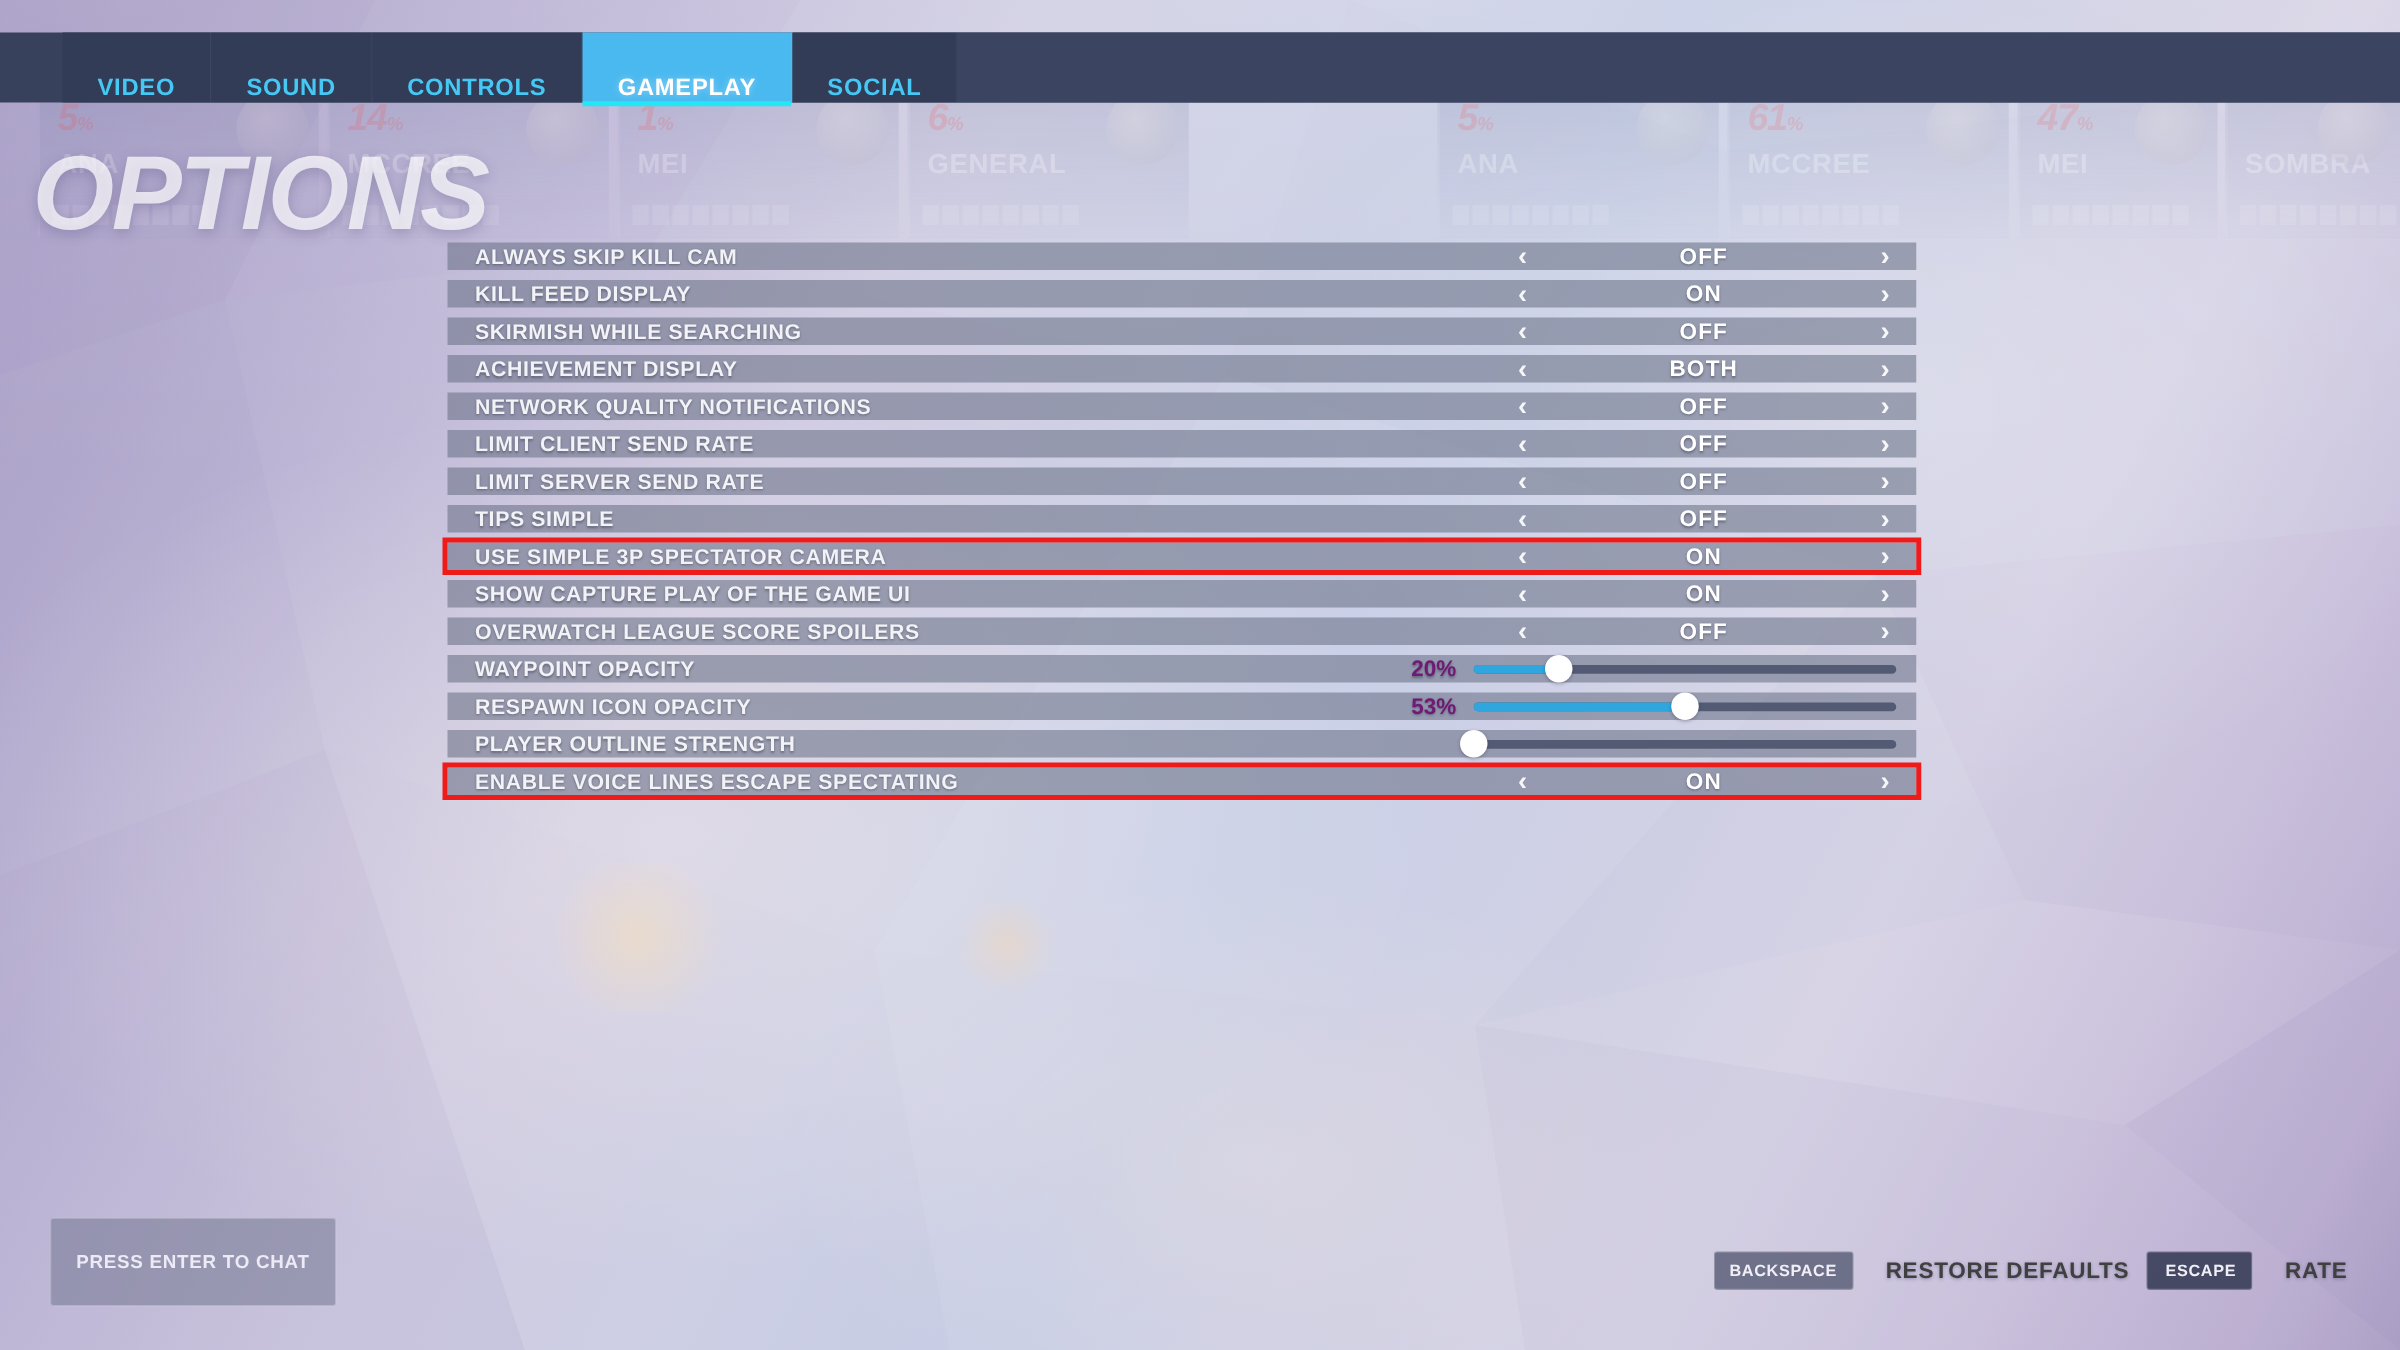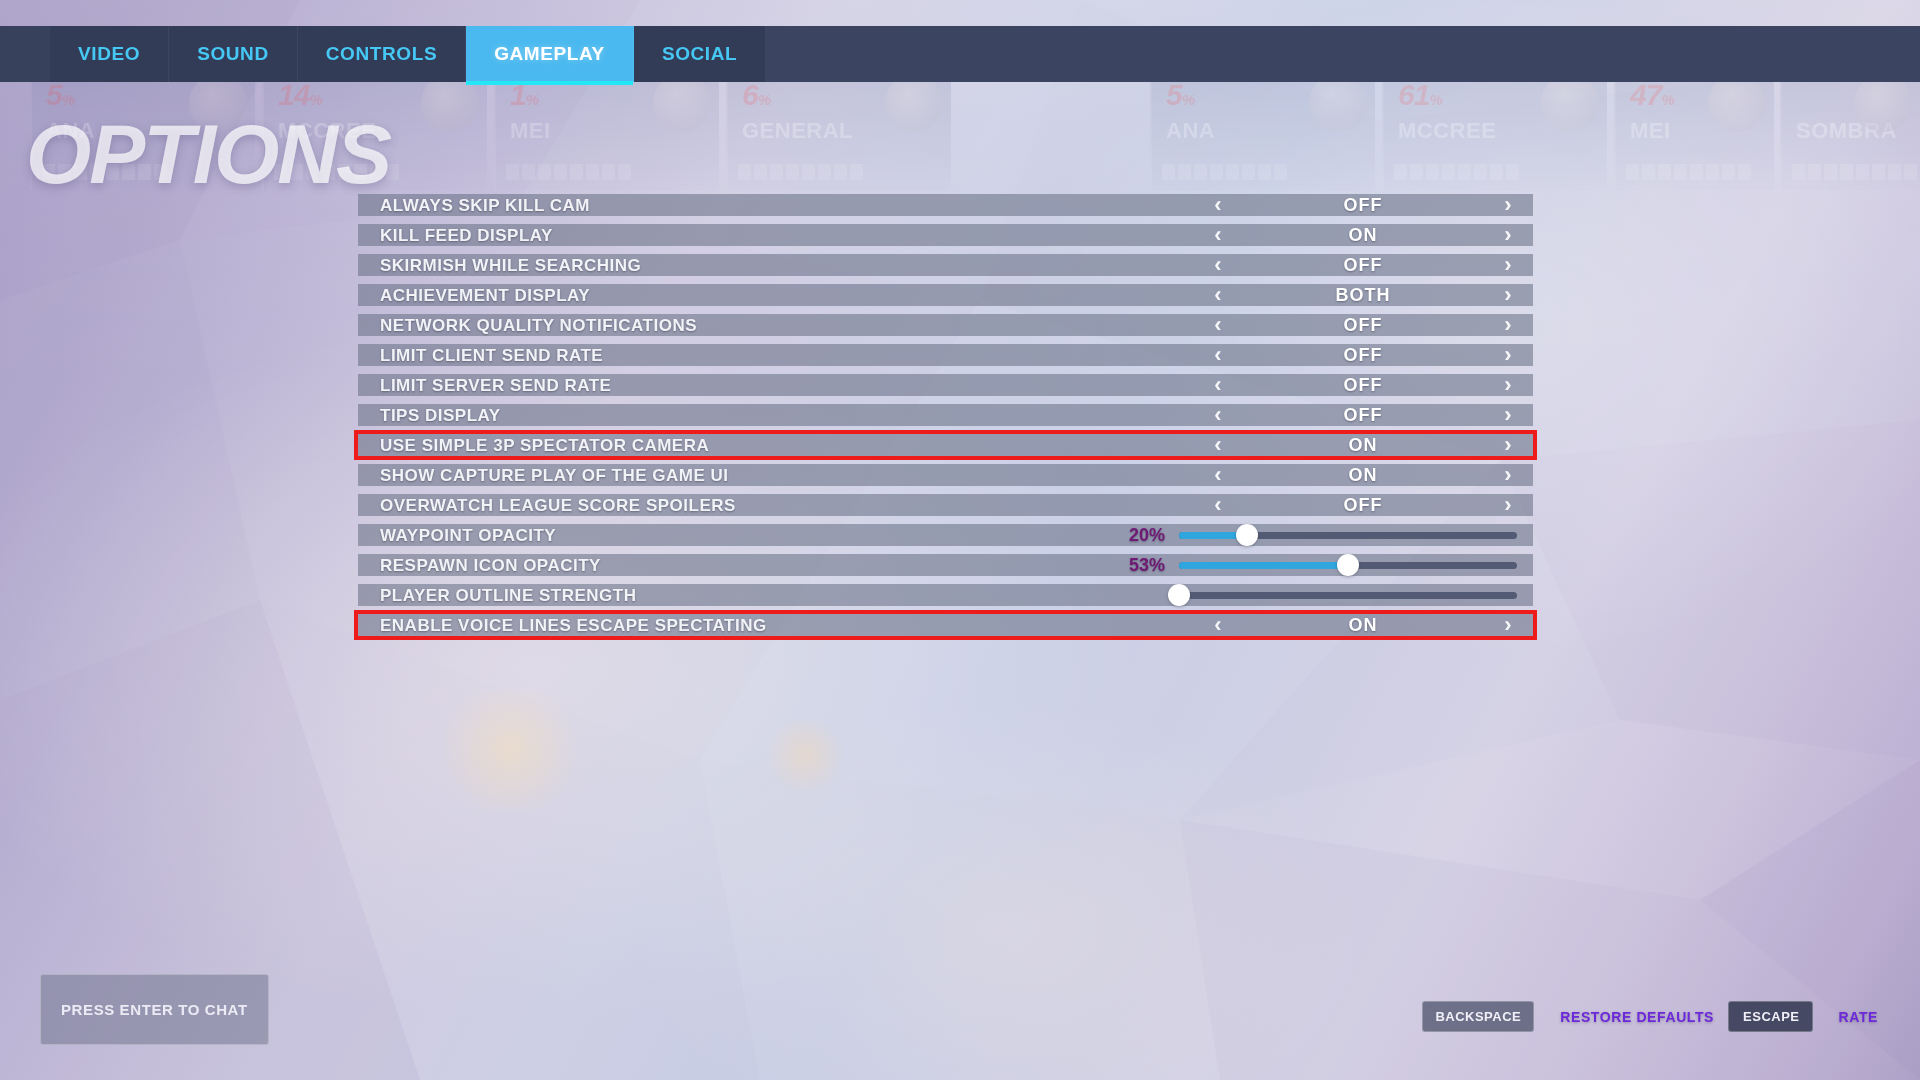--- a/index.html
+++ b/index.html
@@ -73,21 +73,21 @@
   }
 
   
   #tabbar {
     position:absolute; left:0; top:26px; width:1920px; height:56px;
     background:#38415c;
     display:flex; align-items:stretch;
   }
   .tab {
     position:relative;
-    display:flex; align-items:center; justify-content:center;
+    display:flex; align-items:flex-end; justify-content:center;
     padding:0 28px; min-width:98px;
     font-size:19px; font-weight:bold; letter-spacing:.6px;
     color:#46c8f5;
     background:#333c57;
     border-right:1px solid rgba(255,255,255,.05);
     cursor:pointer;
   }
   .tab:first-child { margin-left:50px; }
   .tab.active {
     background:#4ab9ef;
@@ -212,22 +212,22 @@
   .key-chip {
     padding:7px 12px;
     background:rgba(72,78,104,.72);
     border:1px solid rgba(255,255,255,.26);
     border-radius:3px;
     font-size:13px; font-weight:bold; letter-spacing:.5px;
     color:#f0eff7;
   }
   .key-chip.dark { background:rgba(52,58,84,.88);padding-left:14px; }
   .action-label {
-    font-size:14px; font-weight:bold; letter-spacing:.6px;
-    color:#6d28d9;
+    font-size:18px; font-weight:bold; letter-spacing:.6px;
+    color:#404040;
     text-shadow:0 1px 3px rgba(60,55,95,.40);
     cursor:pointer;
   }
   .action-group { display:flex; align-items:center; gap:26px; }
 </style>
 </head>
 <body>
 
 <div id="screen">
 
@@ -449,21 +449,21 @@
       </div>
       <div class="row">
         <div class="row-label">LIMIT SERVER SEND RATE</div>
         <div class="toggle">
           <div class="chev chev-left">‹</div>
           <div class="toggle-value">OFF</div>
           <div class="chev chev-right">›</div>
         </div>
       </div>
       <div class="row">
-        <div class="row-label">TIPS DISPLAY</div>
+        <div class="row-label">TIPS SIMPLE</div>
         <div class="toggle">
           <div class="chev chev-left">‹</div>
           <div class="toggle-value">OFF</div>
           <div class="chev chev-right">›</div>
         </div>
       </div>
       <div class="row highlight">
         <div class="row-label">USE SIMPLE 3P SPECTATOR CAMERA</div>
         <div class="toggle">
           <div class="chev chev-left">‹</div>

